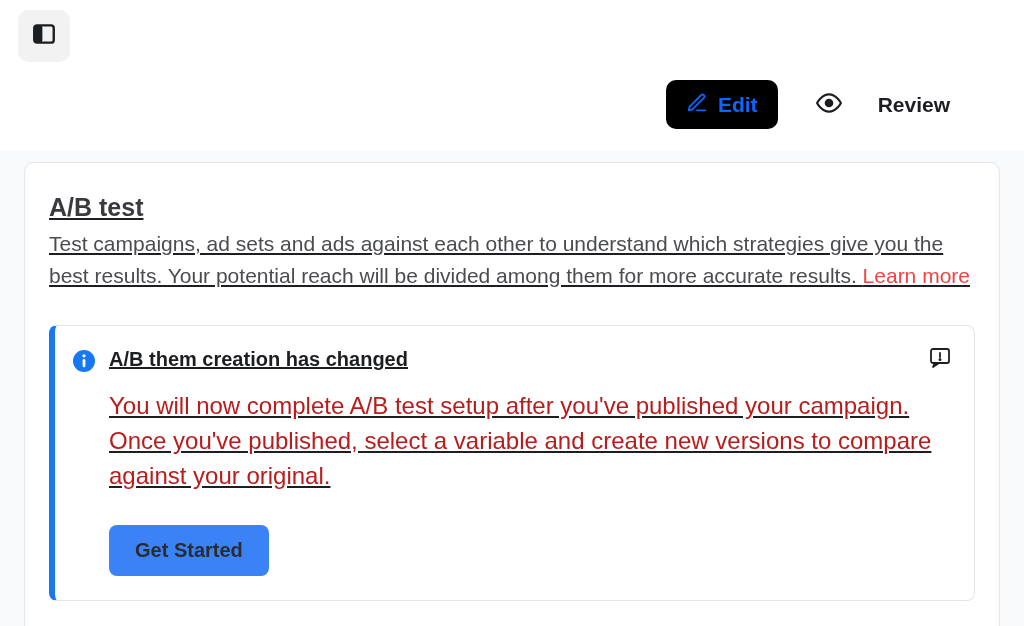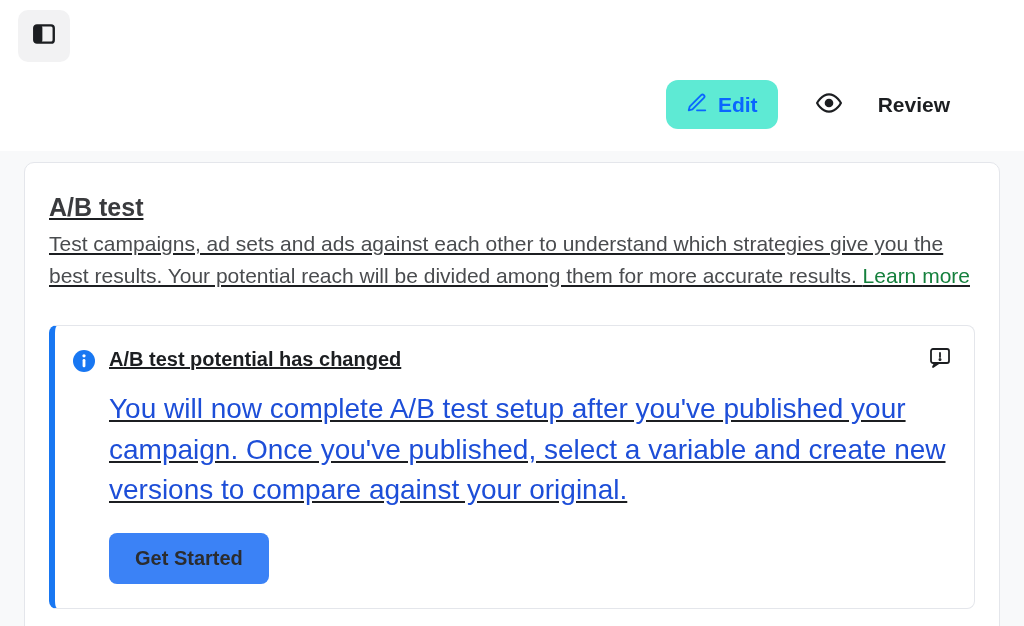--- a/index.html
+++ b/index.html
@@ -39,23 +39,22 @@
       align-items: center;
       gap: 10px;
       padding: 12px 20px;
       border-radius: 10px;
       font-weight: 700;
       font-size: 21px;
       cursor: pointer;
       line-height: 1;
     }
     .pill-btn.edit {
-      background: #5eead4;
+      background: #000000;
       color: #0a66ff;
-      border-radius: 12px;
     }
     .pill-btn.review {
       color: #1c1e21;
       gap: 36px;
     }
     .content-area {
       padding: 11px 24px;
       background: #f8f9fa;
       text-decoration: underline;
     }
@@ -70,21 +69,21 @@
       font-weight: 800;
       color: #3a3b3e;
       margin-bottom: 6px;
     }
     .section-desc {
       font-size: 21px;
       line-height: 1.5;
       color: #4a4c4f;
     }
     .learn-more {
-      color: #15803d;
+      color: #ef4444;
       text-decoration: none;
     }
     .info-card {
       margin-top: 34px;
       border: 1px solid #e4e6eb;
       border-left: 6px solid #1877f2;
       border-radius: 8px;
       padding: 22px 24px 24px 18px;
       display: flex;
       gap: 14px;
@@ -102,24 +101,24 @@
       margin-top: 2px;
     }
     .info-body { flex: 1; }
     .info-title {
       font-size: 20px;
       font-weight: 800;
       color: #1c1e21;
       margin-bottom: 18px;
     }
     .info-text {
-      font-size: 28px;
-      color: #1d4ed8;
+      font-size: 24px;
+      color: #b91c1c;
       line-height: 1.45;
-      margin-bottom: 22px;
+      margin-bottom: 32px;
     }
     .get-started {
       display: inline-block;
       background: #3b82f6;
       color: #2b2c2f;
       font-size: 20px;
       font-weight: 600;
       padding: 14px 26px;
       border-radius: 8px;
       cursor: pointer;
@@ -176,21 +175,21 @@
     </div>
 
     <div class="info-card">
       <div class="info-icon-circle">
         <svg width="10" height="14" viewBox="0 0 6 12" fill="#fff">
           <circle cx="3" cy="1.6" r="1.4"></circle>
           <rect x="1.8" y="4.2" width="2.4" height="7.2" rx="1.1"></rect>
         </svg>
       </div>
       <div class="info-body">
-        <div class="info-title">A/B test potential has changed</div>
+        <div class="info-title">A/B them creation has changed</div>
         <div class="info-text">You will now complete A/B test setup after you've published your campaign. Once you've published, select a variable and create new versions to compare against your original.</div>
         <div class="get-started">Get Started</div>
       </div>
       <div class="feedback-icon">
         <svg width="24" height="24" viewBox="0 0 24 24" fill="none" stroke="#1c1e21" stroke-width="1.8" stroke-linecap="round" stroke-linejoin="round">
           <rect x="3" y="3" width="18" height="14" rx="2"></rect>
           <path d="M7 17l-2 4 6-4"></path>
           <line x1="12" y1="7" x2="12" y2="11"></line>
           <circle cx="12" cy="13.5" r="0.6" fill="#1c1e21"></circle>
         </svg>

